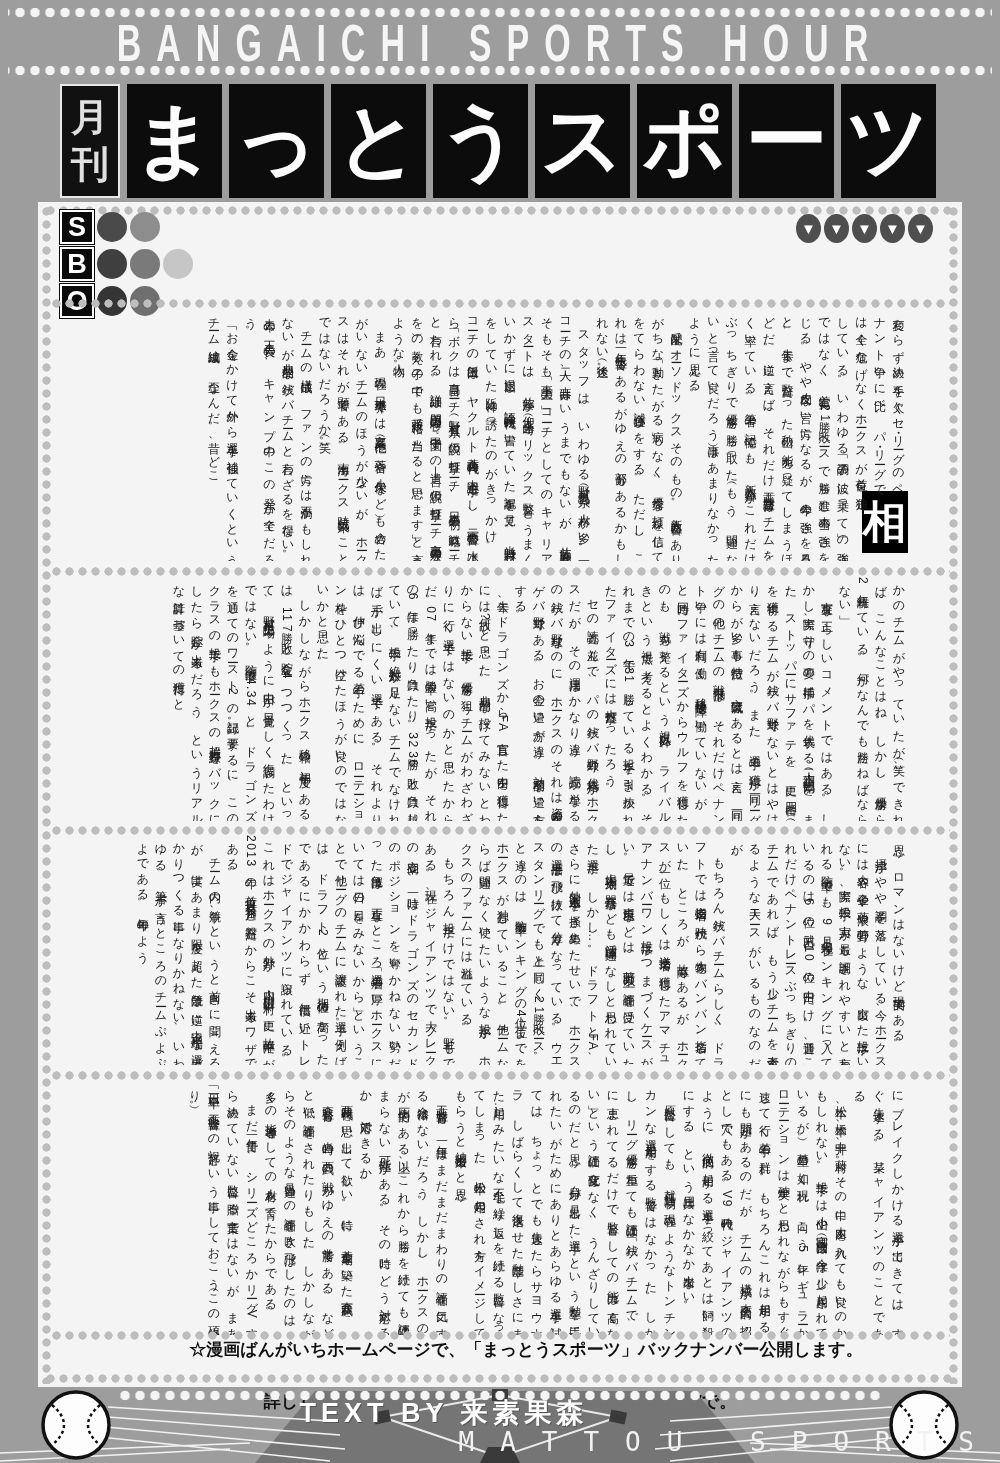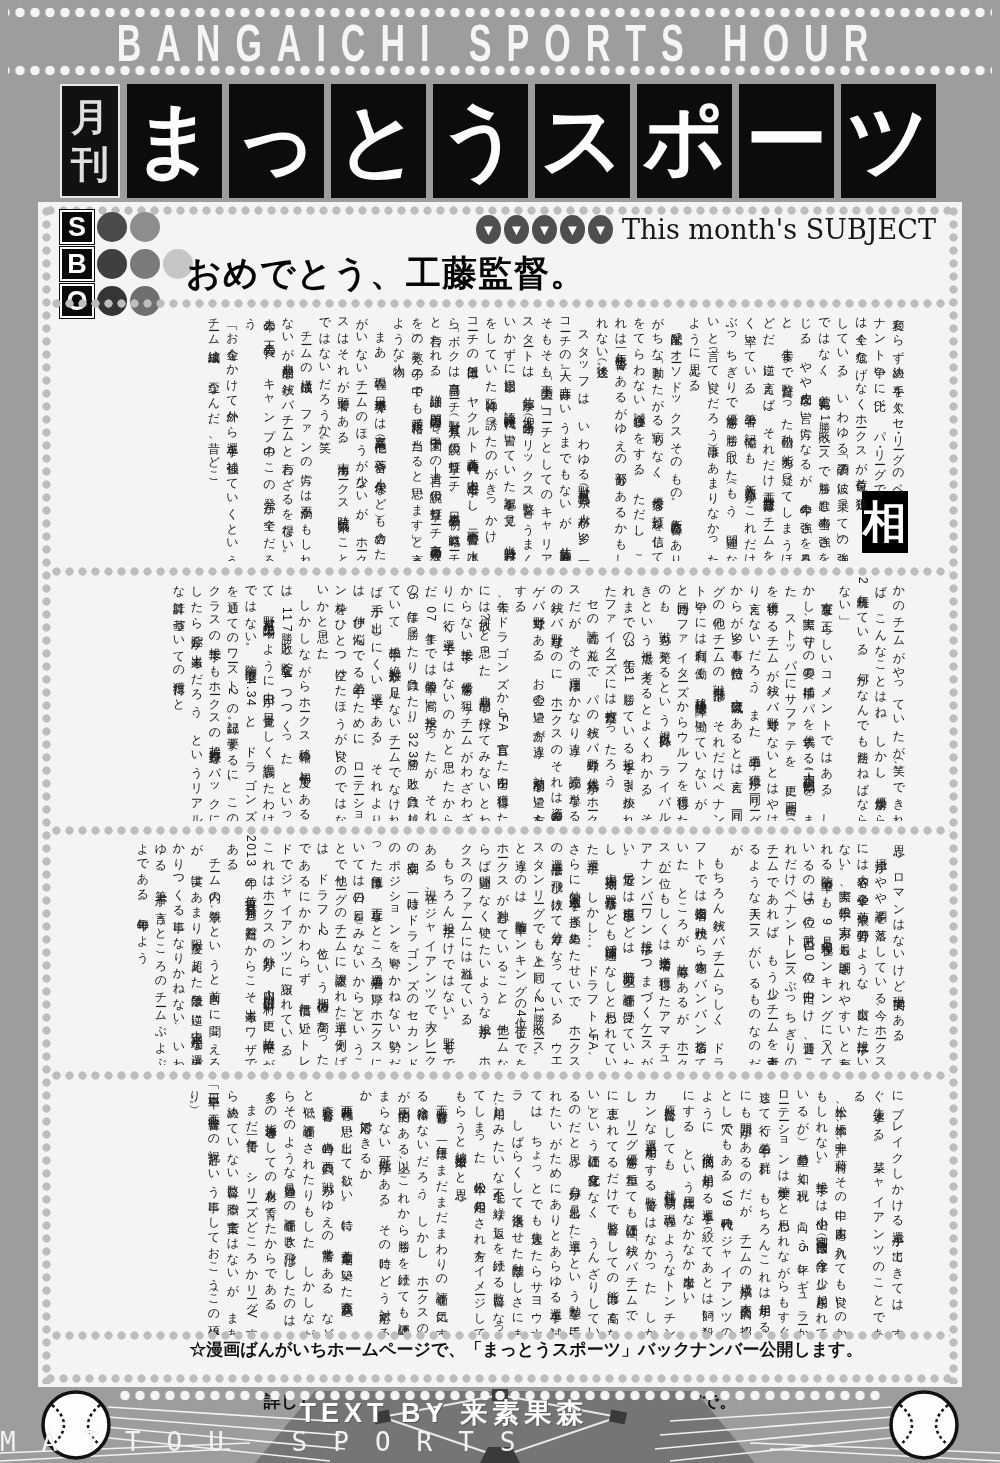--- a/index.html
+++ b/index.html
@@ -90,21 +90,21 @@
   
   .bottom{position:absolute;left:0;top:1387px;width:1000px;height:76px;}
   .field{position:absolute;left:255px;top:4px;width:500px;height:72px;background:#757575;
     clip-path:polygon(12% 0,88% 0,100% 100%,0 100%);}
   .credit{
     position:absolute;top:8px;left:0;width:888px;text-align:center;
     color:#fff;font-weight:bold;font-size:27px;letter-spacing:5px;white-space:nowrap;
     text-shadow:1px 1px 0 #555;
   }
   .series{
-    position:absolute;top:40px;left:0;width:1000px;text-align:left;
+    position:absolute;top:40px;left:0;width:1000px;text-align:right;
     color:#f2f2f2;font-size:26px;letter-spacing:26px;white-space:nowrap;
     font-family:"DejaVu Sans Mono","Liberation Mono",monospace;font-weight:normal;
   }
   svg{display:block;}
 </style>
 </head>
 <body>
 
 <div class="dots-white" style="top:6px"></div>
 <div class="banner-title">BANGAICHI SPORTS HOUR</div>
@@ -152,24 +152,22 @@
     </div>
 
   <div class="subject">
     <span id="subj-markers" style="display:flex">
         <span class="subj-marker">▼</span>
         <span class="subj-marker">▼</span>
         <span class="subj-marker">▼</span>
         <span class="subj-marker">▼</span>
         <span class="subj-marker">▼</span>
       </span>
-    <span class="subj-label">This month's SUBJECT</span>
-  </div>
-
-  <div class="headline">おめでとう、工藤監督。</div>
+  </div>
+
 
   <div class="dots-gray" style="top:96px;left:12px;right:12px"></div>
 
   <div class="band band1">
     <span class="dropcap">相</span><span>変わらず決め手を欠くセ・リーグのペナント争いに比べ、パ・リーグでは全く危なげなくホークスが首位を独走している。いわゆる「調子の波に乗って」の強さではなく、着実に2勝1敗ペースで勝ち進む本当の強さを感じる。やや皮肉な言い方になるが、今年の強さを見ると、去年まで監督だった秋山の能力を疑ってしまうほどだ。逆に言えば、それだけ工藤新監督はチームを上手く率いている。筆者の記憶でも、新人監督がこれだけぶっちぎりで優勝を勝ち取った（もう、間違いないと言って良いだろう）事はあまりなかったように思える。
 　采配はオーソドックスそのもの。新人監督にありがちな「動きたがる病」もなく、優秀な打線を信じて奇をてらわない試合運びをする。ただし、これは一年生監督であるがゆえの部分もあるかもしれない（後述）。
 　スタッフは、いわゆる野村（克也）系の人材が多い。一軍投手コーチの二人、吉井はいうまでもないが、佐藤義則もそもそも「事実上の」コーチとしてのキャリアスタートは、佐藤が仰木（当時オリックス監督）とうまくいかずに退団し、評論家時代に書いていた記事を見て、当時野村が監督をしていた阪神に誘ったのがきっかけ。外野守備コーチの飯田は、ヤクルト黄金時代の中心選手だし、二軍監督の水上は自ら「ボクは高畠コーチ（野村直系。伝説の打撃コーチ、日本最初の戦略コーチと言われる。詳細は門田隆将の『甲子園への遺言―伝説の打撃コーチ高畠導宏の生涯』を）の教え子の中でも番頭格に当たると思います」と言うような人物。
 　まあ、現在の日本球界では高畠系（他に落合や小久保など）も含めた野村系がいないチームのほうが少ないが、ホークスはそれが顕著である。南海ホークス時代以来のことではないだろうか（笑）。
 　チームの構成は、ファンの方には不満かもしれないが典型的な銭ゲバチームと言わざるを得ない。去年の王会長の、キャンプ中のこの発言が全てだろう。
 　「お金をかけて外から選手を補強していくというチーム編成は、歪なんだ。昔、どこ</span>

